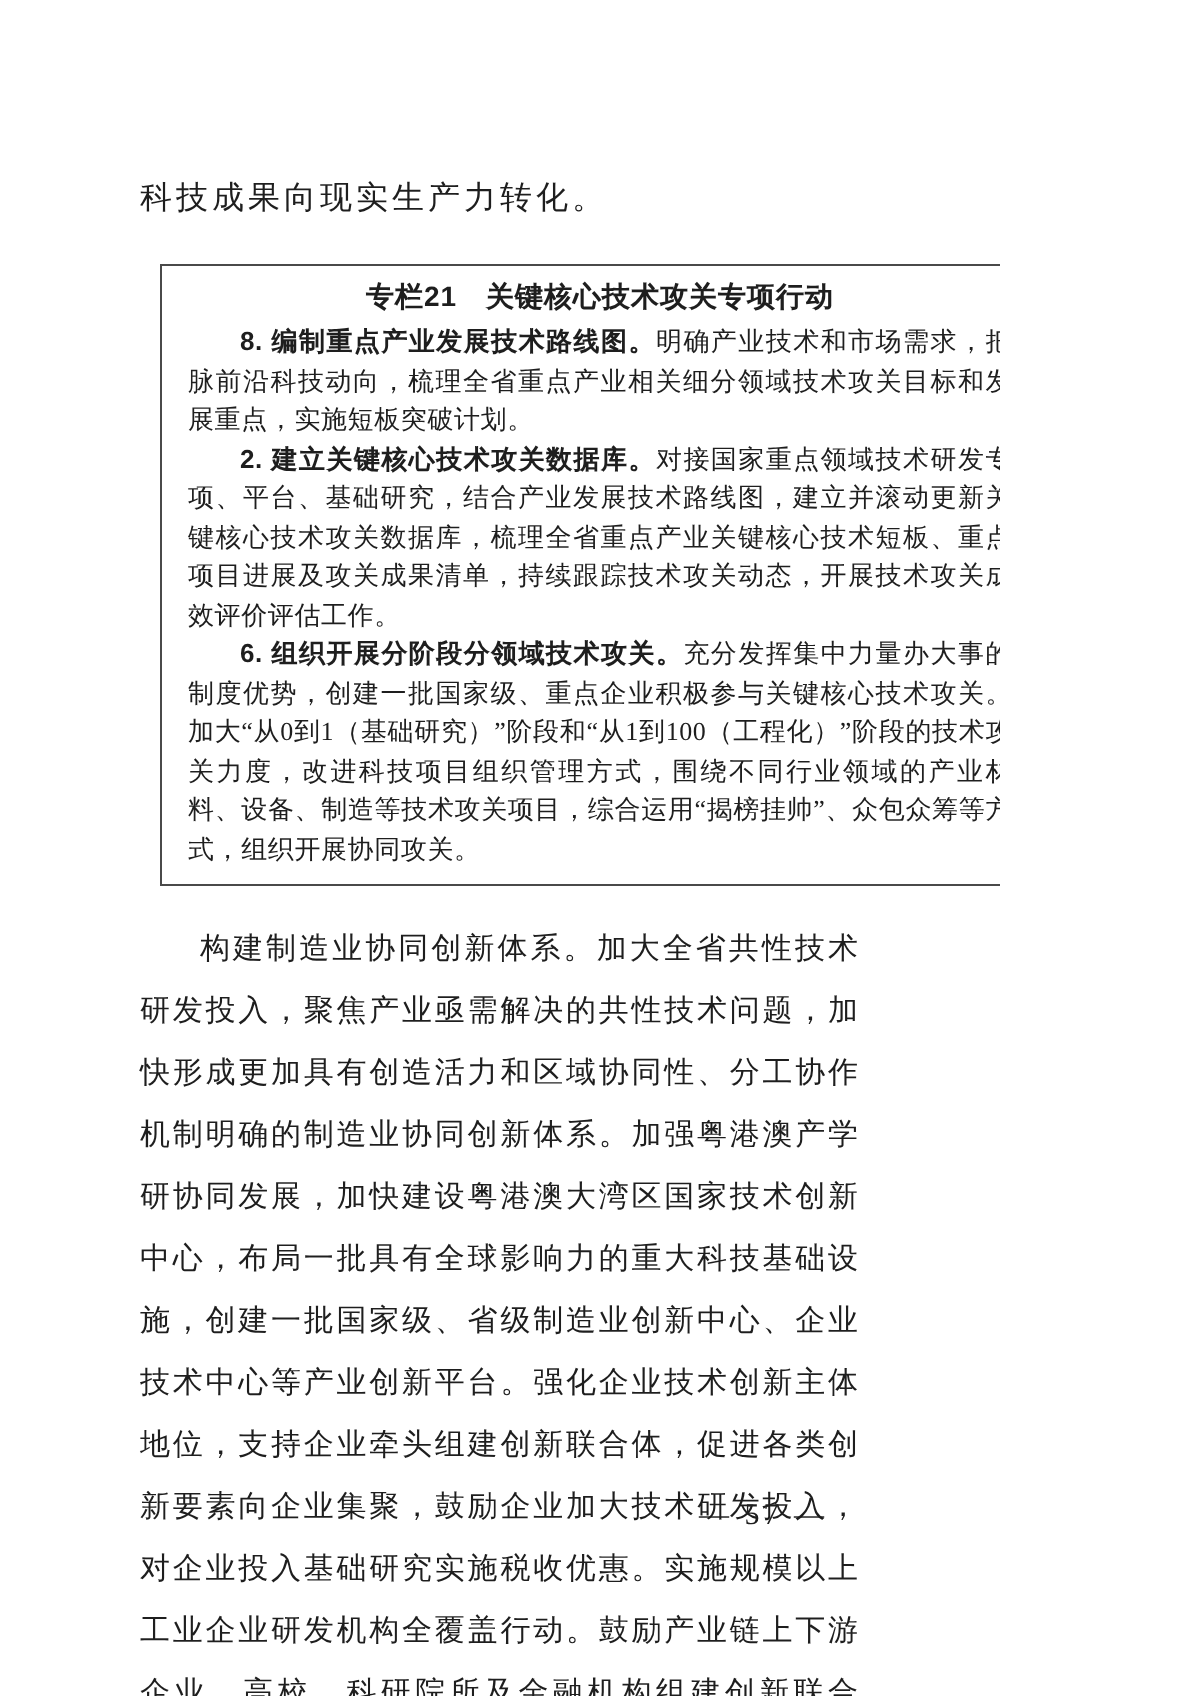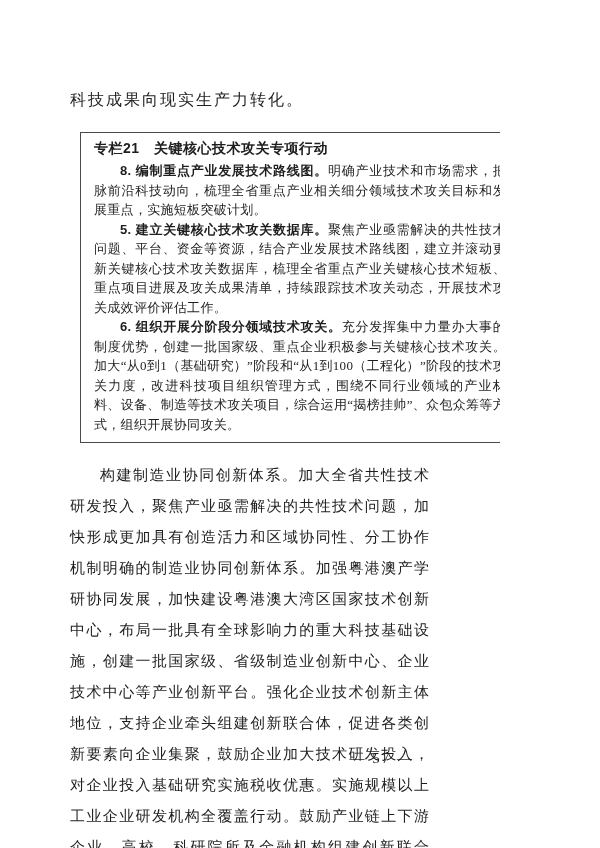--- a/index.html
+++ b/index.html
@@ -25,20 +25,21 @@
     letter-spacing: 2px;
   }
   .callout-box {
     box-sizing: border-box;
     margin-left: 10px;
     width: 440px;
     border: 1.5px solid #4a4a4a;
     padding: 4px 13px 8px 13px;
   }
   .box-title {
+    text-align: center;
     font-weight: bold;
     font-family: "Liberation Sans", "DejaVu Sans", sans-serif;
     font-size: 14px;
     line-height: 23px;
     margin-bottom: 1px;
     letter-spacing: 0.5px;
   }
   .box-item {
     margin: 0;
     text-indent: 2em;
@@ -79,21 +80,21 @@
 
 <div class="page">
 
   <p class="cont-line">科技成果向现实生产力转化。</p>
 
   <div class="callout-box">
     <div class="box-title">专栏21　关键核心技术攻关专项行动</div>
 
     <p class="box-item"><span class="lead">8. 编制重点产业发展技术路线图。</span><span>明确产业技术和市场需求，把脉前沿科技动向，梳理全省重点产业相关细分领域技术攻关目标和发展重点，实施短板突破计划。</span></p>
 
-    <p class="box-item"><span class="lead">5. 建立关键核心技术攻关数据库。</span><span>聚焦产业亟需解决的共性技术问题、平台、资金等资源，结合产业发展技术路线图，建立并滚动更新关键核心技术攻关数据库，梳理全省重点产业关键核心技术短板、重点项目进展及攻关成果清单，持续跟踪技术攻关动态，开展技术攻关成效评价评估工作。</span></p>
+    <p class="box-item"><span class="lead">2. 建立关键核心技术攻关数据库。</span><span>对接国家重点领域技术研发专项、平台、基础研究，结合产业发展技术路线图，建立并滚动更新关键核心技术攻关数据库，梳理全省重点产业关键核心技术短板、重点项目进展及攻关成果清单，持续跟踪技术攻关动态，开展技术攻关成效评价评估工作。</span></p>
 
     <p class="box-item"><span class="lead">6. 组织开展分阶段分领域技术攻关。</span><span>充分发挥集中力量办大事的制度优势，创建一批国家级、重点企业积极参与关键核心技术攻关。加大“从0到1（基础研究）”阶段和“从1到100（工程化）”阶段的技术攻关力度，改进科技项目组织管理方式，围绕不同行业领域的产业材料、设备、制造等技术攻关项目，综合运用“揭榜挂帅”、众包众筹等方式，组织开展协同攻关。</span></p>
   </div>
 
   <p class="body-para"><span class="para-lead">构建制造业协同创新体系。</span><span>加大全省共性技术研发投入，聚焦产业亟需解决的共性技术问题，加快形成更加具有创造活力和区域协同性、分工协作机制明确的制造业协同创新体系。加强粤港澳产学研协同发展，加快建设粤港澳大湾区国家技术创新中心，布局一批具有全球影响力的重大科技基础设施，创建一批国家级、省级制造业创新中心、企业技术中心等产业创新平台。强化企业技术创新主体地位，支持企业牵头组建创新联合体，促进各类创新要素向企业集聚，鼓励企业加大技术研发投入，对企业投入基础研究实施税收优惠。实施规模以上工业企业研发机构全覆盖行动。鼓励产业链上下游企业、高校、科研院所及金融机构组建创新联合体，完善以企业为主体、市场为导向、产学研深度</span></p>
 
   <div class="page-number">— 57 —</div>
 
 </div>
 

